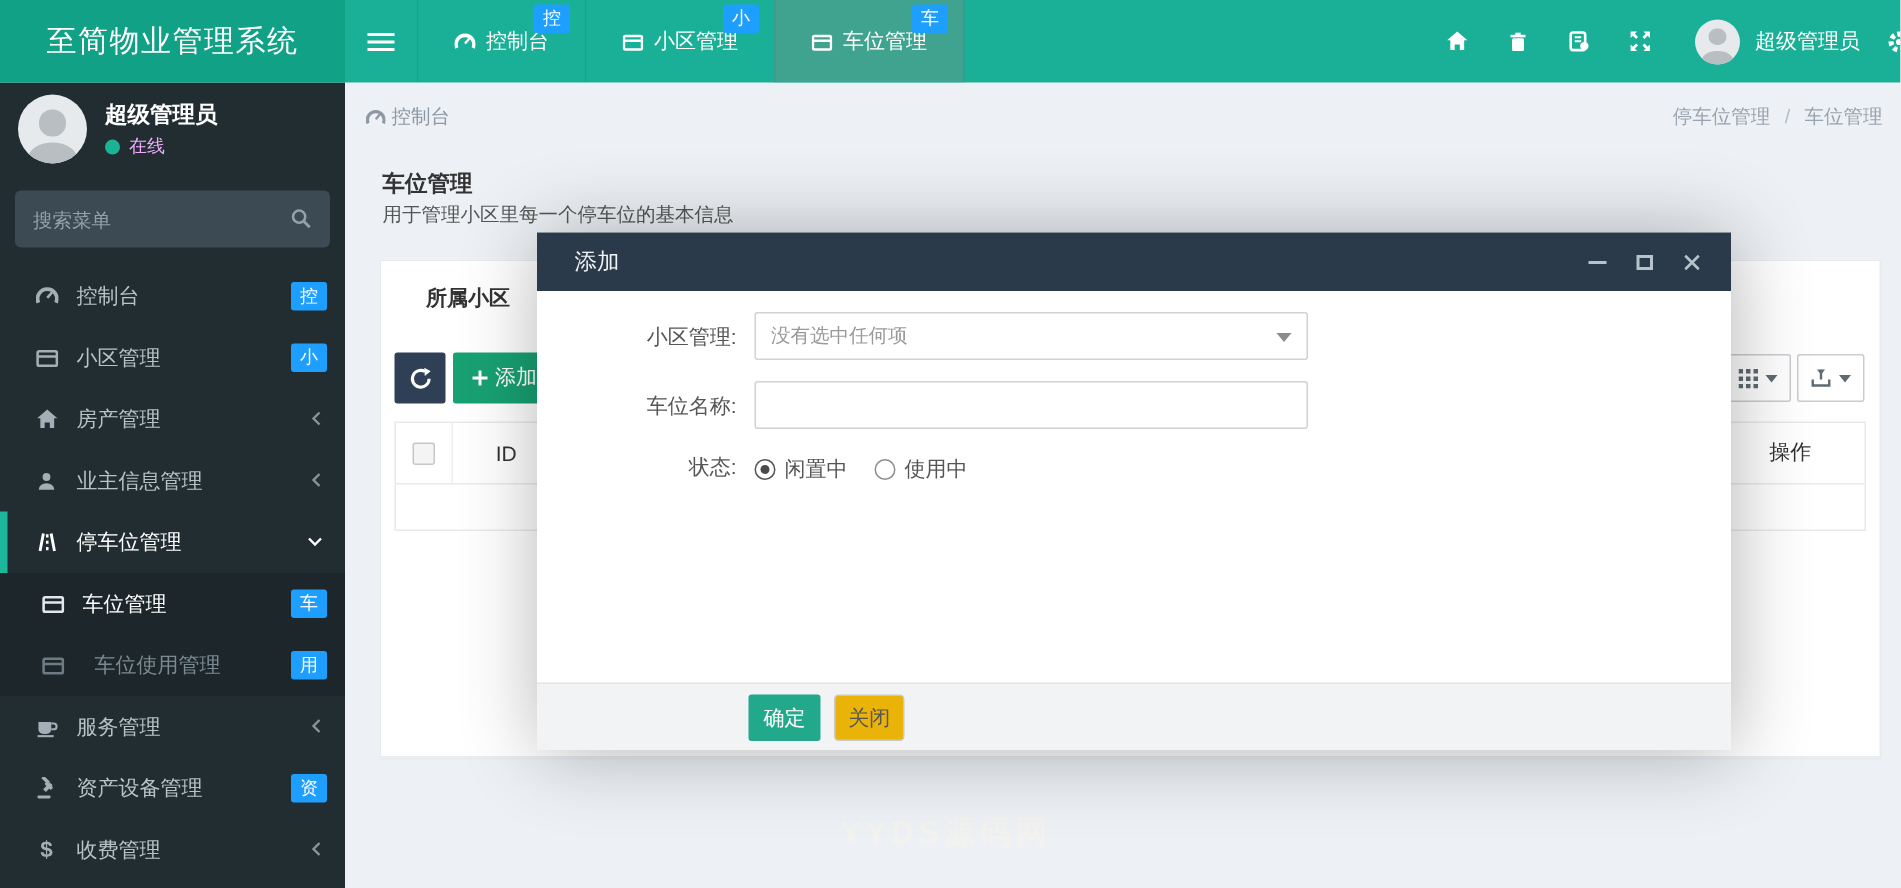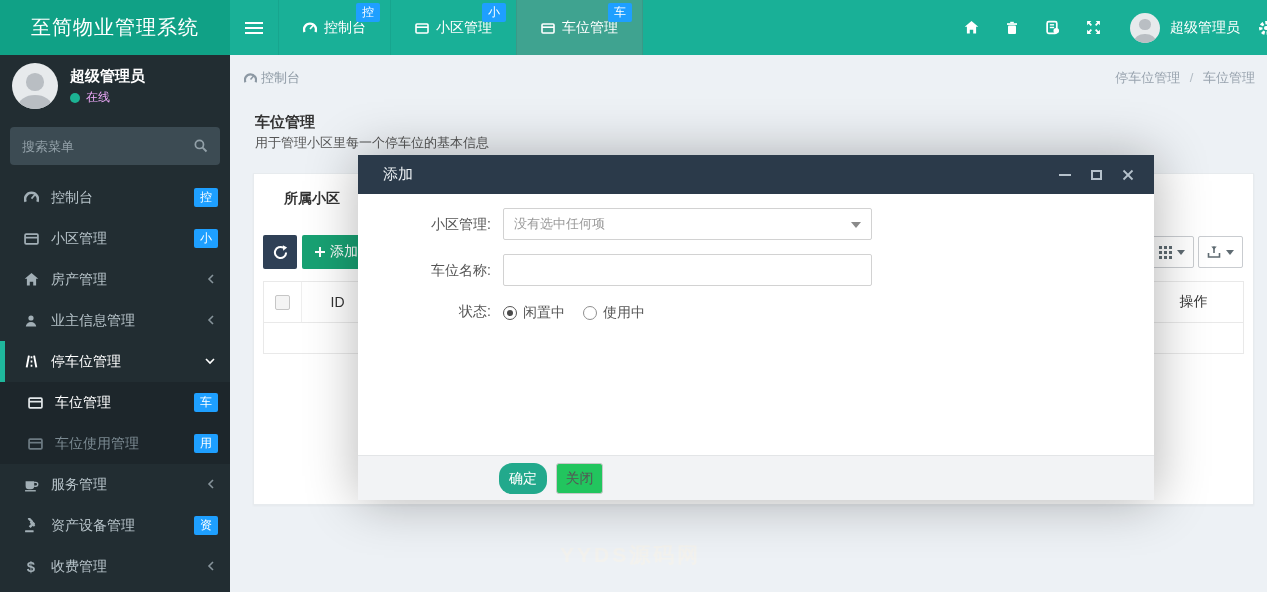--- a/index.html
+++ b/index.html
@@ -49,21 +49,21 @@
   .m-item .mi { width:22px; display:flex; justify-content:center; margin-right:9px; color:#a2afb6; }
   .m-badge { position:absolute; right:12px; top:11px; background:#1e9fff; color:#fff; font-size:12px; line-height:19px; padding:0 6px; border-radius:2px; }
   .m-chev { position:absolute; right:14px; top:14px; color:#87949b; display:flex; }
   .m-item.parent-active { color:#fff; }
   .m-item.parent-active .mi { color:#fff; }
   .abar { position:absolute; left:0; top:0; width:5px; height:41px; background:#1fb79c; }
   .submenu { background:#1d262b; }
   .submenu .m-item { padding-left:24px; }
   .sub-active { color:#fff; }
   .sub-active .mi { color:#e3e8ea; }
-  .sub-dim { color:#7b8a92; }
+  .sub-dim { color:#7b8a92;gap:8px; }
   .sub-dim .mi { color:#6d7b83; }
   .dollar-ico { font-size:15px; font-weight:bold; }
 
   
   .content { position:absolute; left:230px; top:55px; width:1037px; height:537px; background:#edf1f5; }
   .bc-left { position:absolute; left:14px; top:14px; display:flex; align-items:center; color:#8c98a3; font-size:13px; cursor:pointer; }
   .bc-left .bi { margin-right:4px; display:flex; }
   .bc-right { position:absolute; right:12px; top:14px; color:#98a3ae; font-size:13px; }
   .bc-right .sep { margin:0 6px; color:#b3bcc5; }
   .bc-right span { cursor:pointer; }
@@ -109,23 +109,23 @@
   .sel { position:relative; height:32px; border:1px solid #d2d2d2; border-radius:2px; background:#fff; cursor:pointer; }
   .sel-text { line-height:30px; padding-left:10px; color:#999; font-size:13px; }
   .sel-caret { position:absolute; right:10px; top:13px; width:0; height:0; border-left:5px solid transparent; border-right:5px solid transparent; border-top:6px solid #8a8a8a; }
   .txt { width:369px; height:32px; border:1px solid #d2d2d2; border-radius:2px; padding:0 10px; font-size:13px; color:#333; outline:none; font-family:inherit; }
   .radio-row { position:absolute; left:145px; display:flex; align-items:center; }
   .radio { width:14px; height:14px; border:1px solid #8f8f8f; border-radius:50%; background:#fff; position:relative; cursor:pointer; }
   .radio.checked { border-color:#555; }
   .radio.checked::after { content:""; position:absolute; left:3px; top:3px; width:6px; height:6px; border-radius:50%; background:#4a4a4a; }
   .radio-lab { margin:0 18px 0 6px; color:#555; font-size:14px; }
   .m-foot { position:absolute; left:0; bottom:0; width:100%; height:45px; background:#f2f3f5; border-top:1px solid #e3e5e7; }
-  .btn-ok { position:absolute; left:141px; top:7px; width:48px; height:31px; background:#22a98c; color:#fff; border:none; border-radius:13px;
+  .btn-ok { position:absolute; left:141px; top:7px; width:48px; height:31px; background:#22a98c; color:#fff; border:none; border-radius:2px;
             font-size:14px; cursor:pointer; font-family:inherit; }
-  .btn-close { position:absolute; left:198px; top:7px; width:47px; height:31px; background:#22c55e; color:#555; border:1px solid #c9c9c9; border-radius:3px;
+  .btn-close { position:absolute; left:198px; top:7px; width:47px; height:31px; background:#eab308; color:#555; border:1px solid #c9c9c9; border-radius:3px;
             font-size:14px; cursor:pointer; font-family:inherit; }
 
   svg { display:block; }
 </style>
 </head>
 <body>
 
 <div class="navbar">
   <div class="logo">至简物业管理系统</div>
   <div class="nav-tabs">

